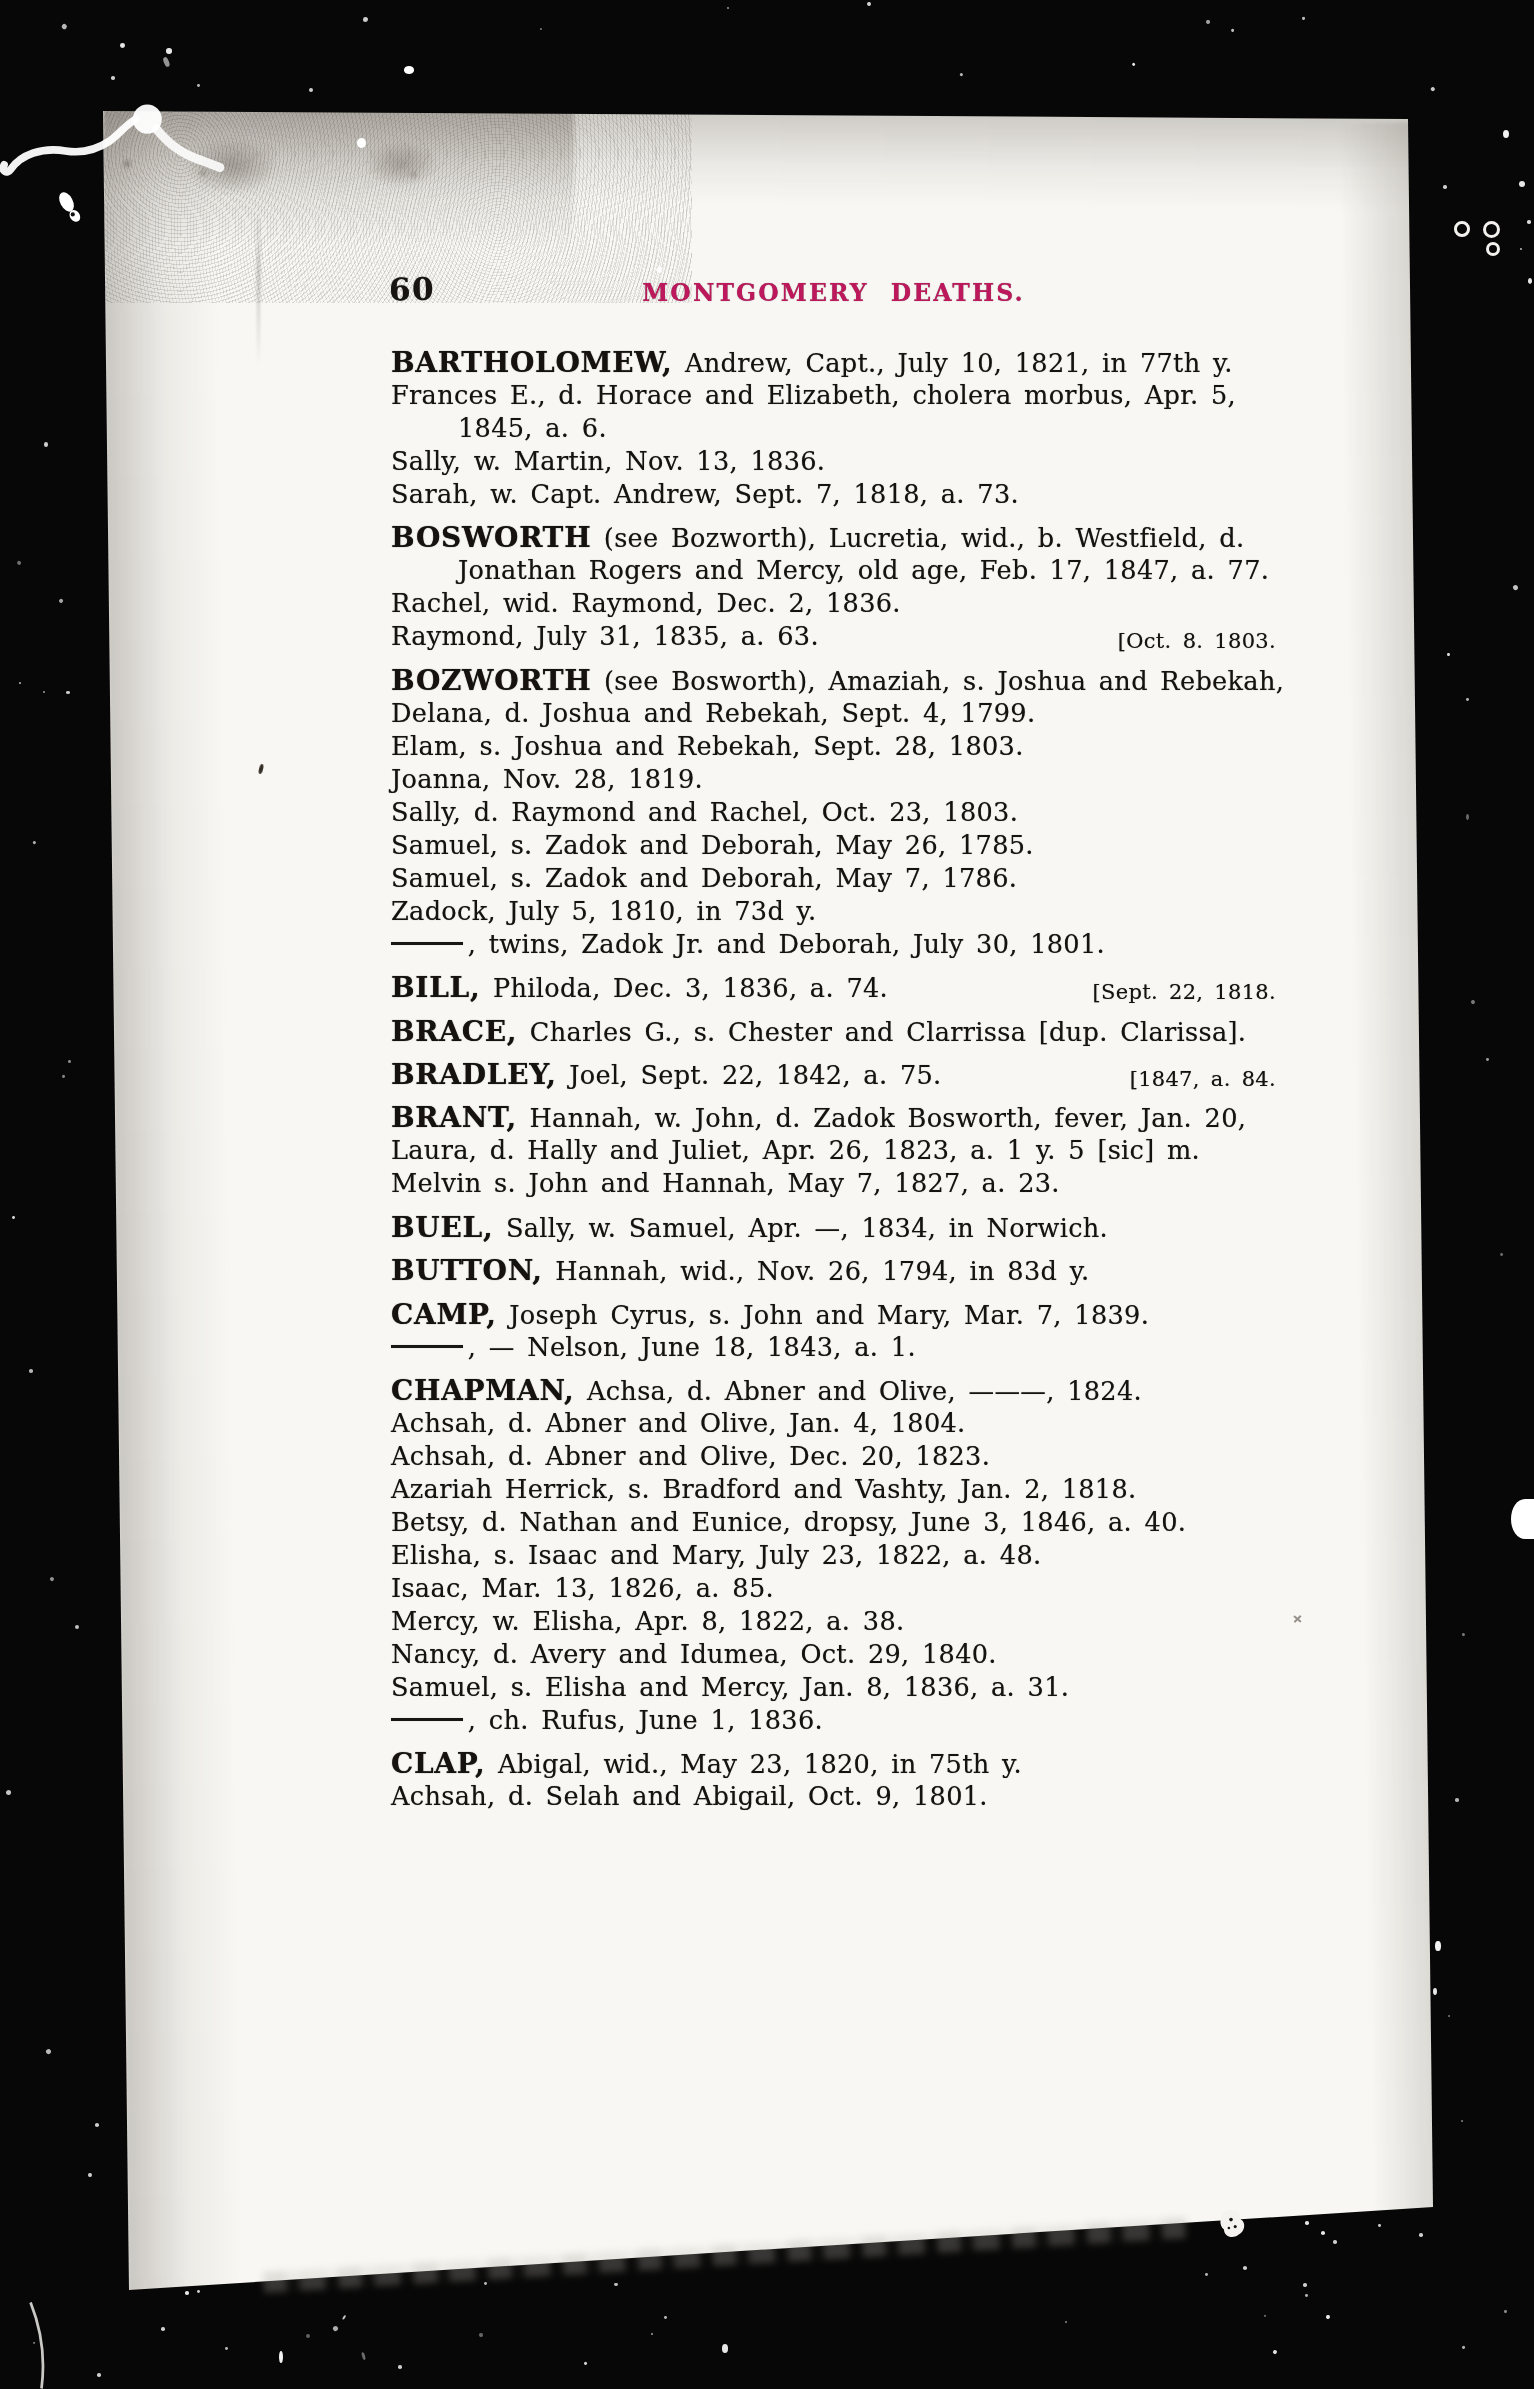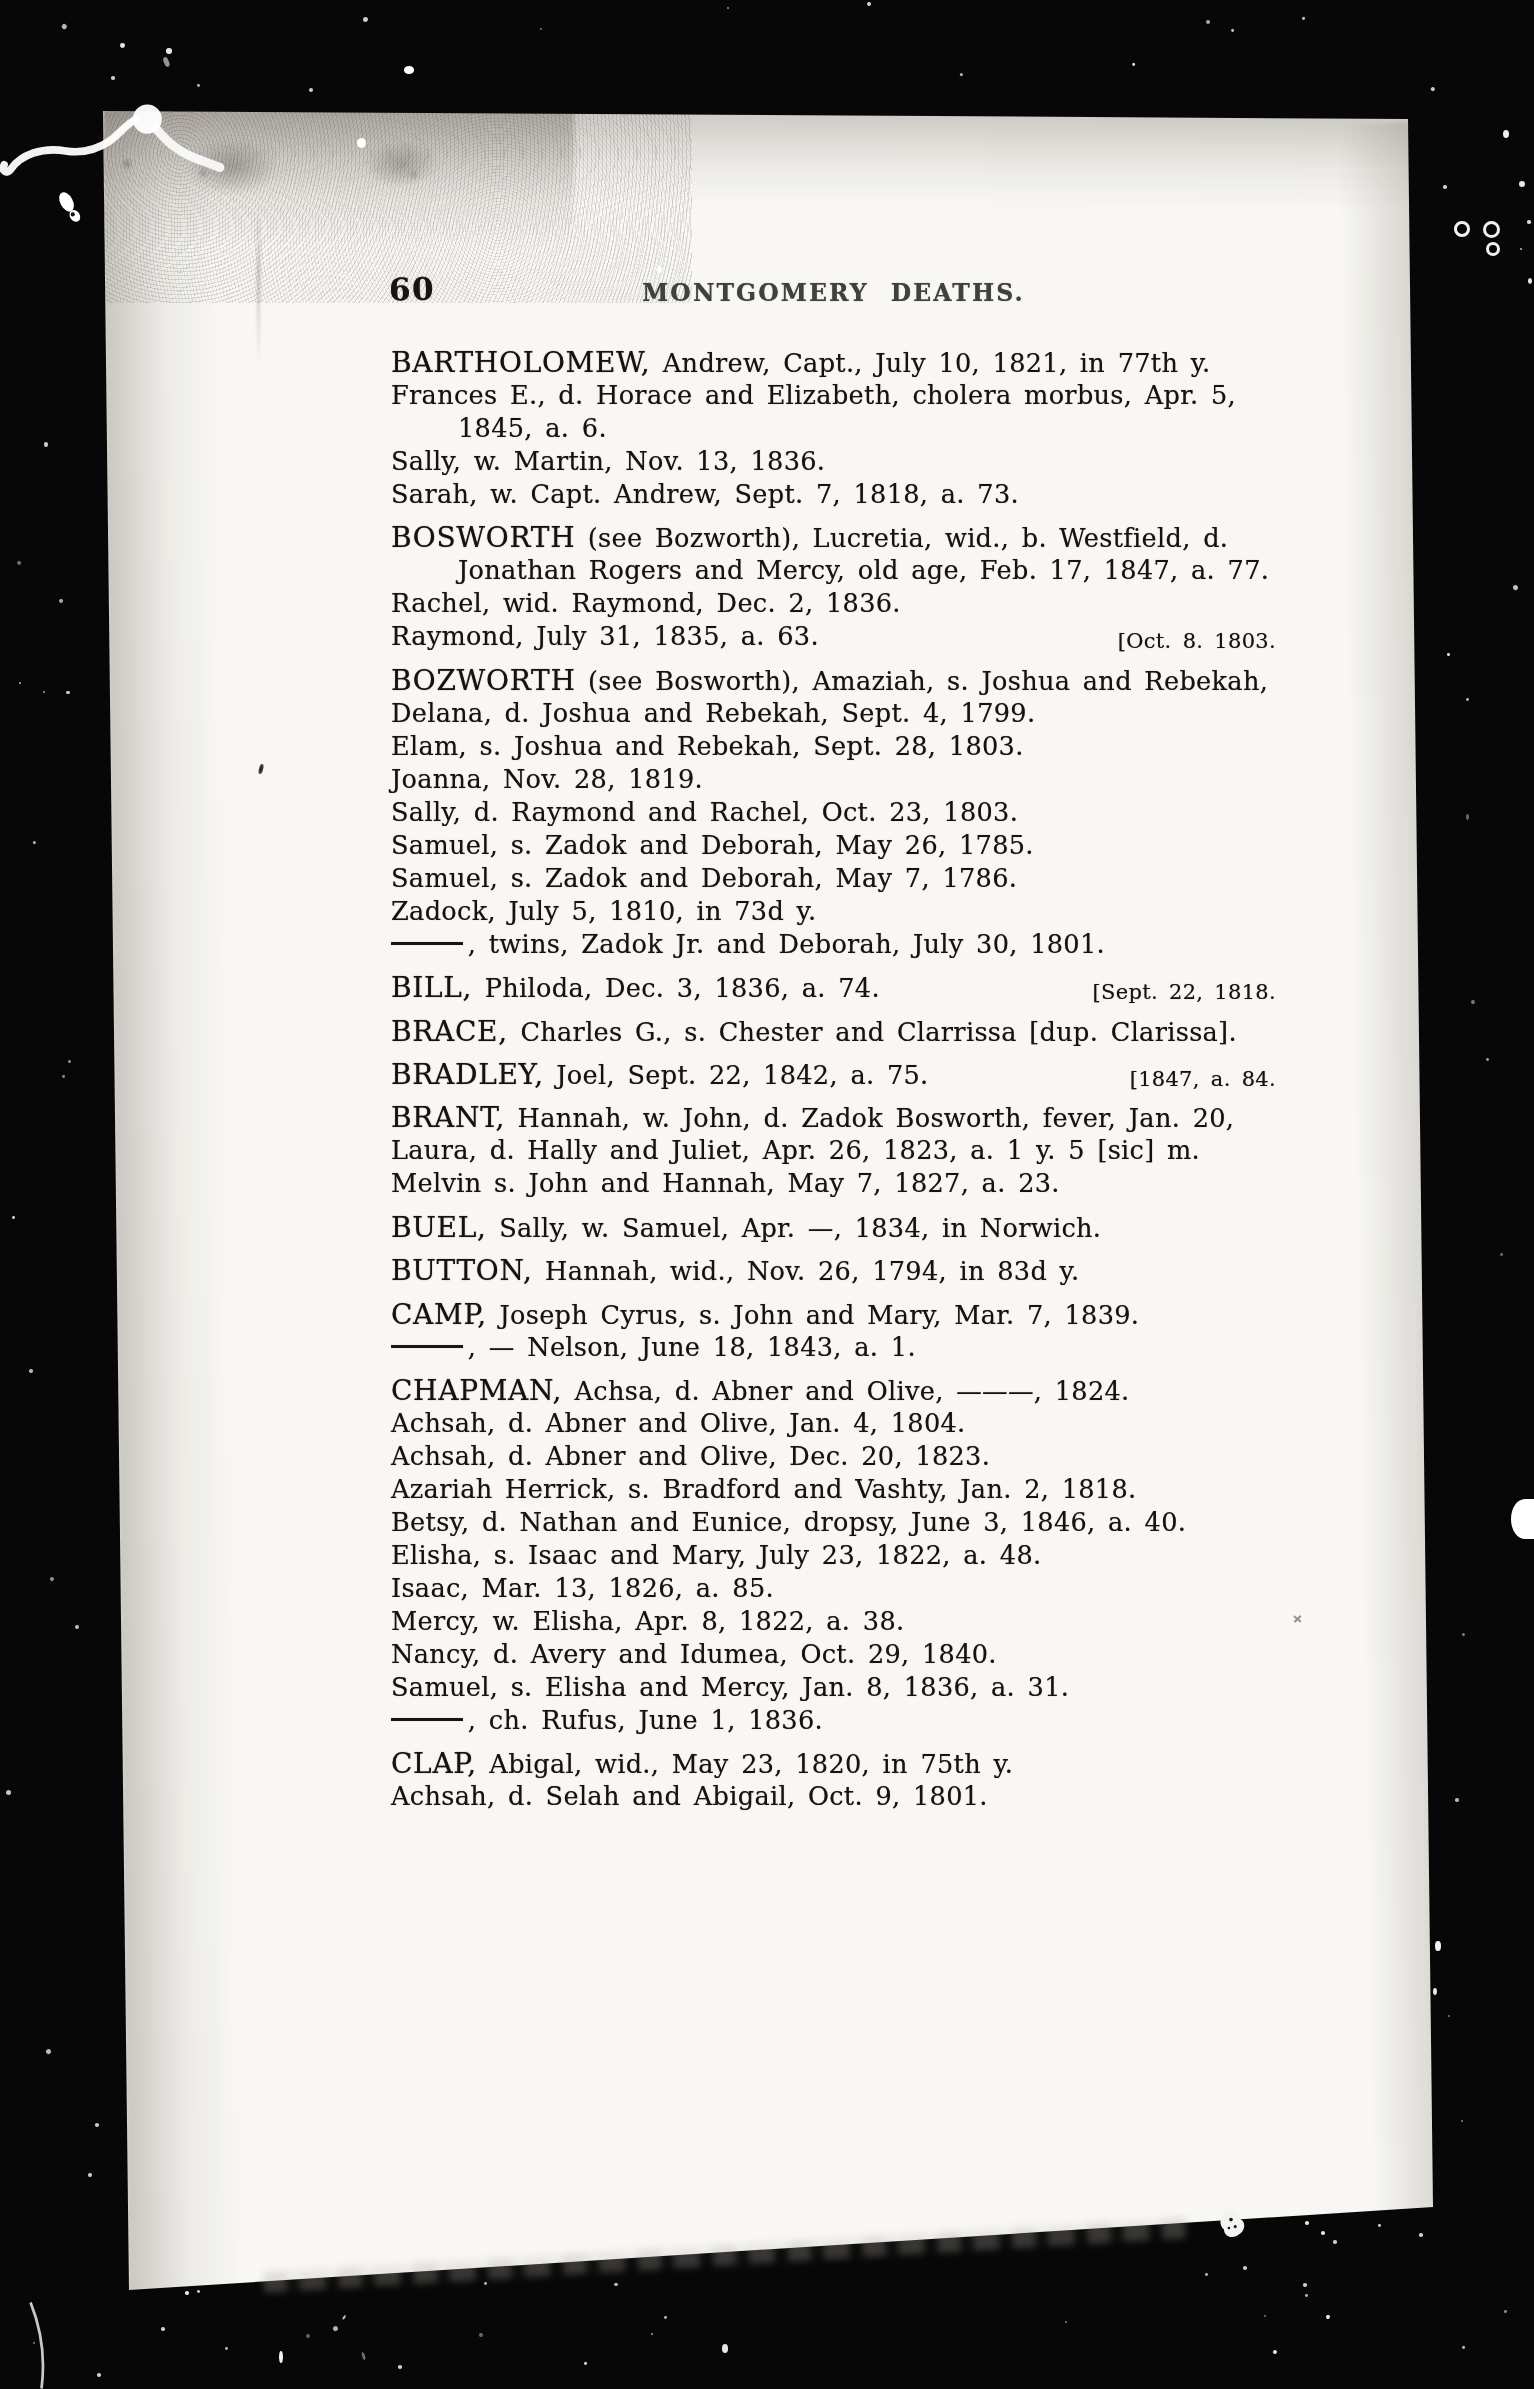--- a/index.html
+++ b/index.html
@@ -37,29 +37,29 @@
           repeating-radial-gradient(circle at 67% 61%, rgba(60,55,50,.13) 0 0.8px, rgba(0,0,0,0) 0.8px 3.2px);
         filter:blur(0.3px);}
   .crease{position:absolute;left:257px;top:207px;width:2.8px;height:159px;
         background:linear-gradient(180deg,rgba(90,84,76,0),rgba(90,84,76,.35) 40%,rgba(90,84,76,0));
         filter:blur(1.4px);}
   
   .pageno{position:absolute;left:389px;top:271px;font-size:31px;font-weight:bold;
         color:#181411;letter-spacing:1.4px;transform:rotate(-1.2deg);
         text-shadow:0 0 1px rgba(25,20,15,.65);}
   .running-title{position:absolute;left:391px;top:279px;width:885px;text-align:center;
-        font-size:23.5px;font-weight:bold;color:#404040;letter-spacing:2.1px;word-spacing:11.8px;
+        font-size:23.5px;font-weight:bold;color:#be185d;letter-spacing:2.1px;word-spacing:11.8px;
         text-shadow:0 0 0.9px rgba(25,20,15,.6);}
   .records{position:absolute;left:391px;top:346px;width:885px;color:#15120f;}
   .line{position:relative;height:33px;line-height:33px;font-size:25.6px;white-space:nowrap;
         word-spacing:4.1px;letter-spacing:0.3px;text-shadow:0 0 0.8px rgba(20,16,12,.55);}
   .line.gap{margin-top:10.4px;}
   .records .line.gap:first-child{margin-top:0;}
   .line.indent{padding-left:67px;}
-  .line b{font-size:28px;font-weight:normal;letter-spacing:0.7px;text-shadow:0 0 1px rgba(15,12,9,.7);}
+  .line b{font-size:28px;font-weight:bold;letter-spacing:0.7px;text-shadow:0 0 1px rgba(15,12,9,.7);}
   .dash-lead{display:inline-block;width:72px;height:0;border-bottom:3.1px solid #1a1611;
         margin-right:4.8px;vertical-align:7.6px;box-shadow:0 0 0.7px rgba(20,16,12,.6);}
   .rnote{position:absolute;right:0;top:5px;font-size:21px;}
   
   .artifact{position:absolute;z-index:3;}
   .speck{position:absolute;background:#fff;border-radius:50%;z-index:3;}
   .smudge-row{position:absolute;left:263px;top:2272px;width:926px;height:21px;z-index:2;
         transform:rotate(-3.4deg);transform-origin:left top;opacity:.55;filter:blur(3.5px);
         background:repeating-linear-gradient(90deg, rgba(172,167,160,.55) 0 23.5px, rgba(95,90,84,.14) 23.5px 36px,
           rgba(192,187,180,.48) 36px 62px, rgba(62,60,56,.1) 62px 75px);}

